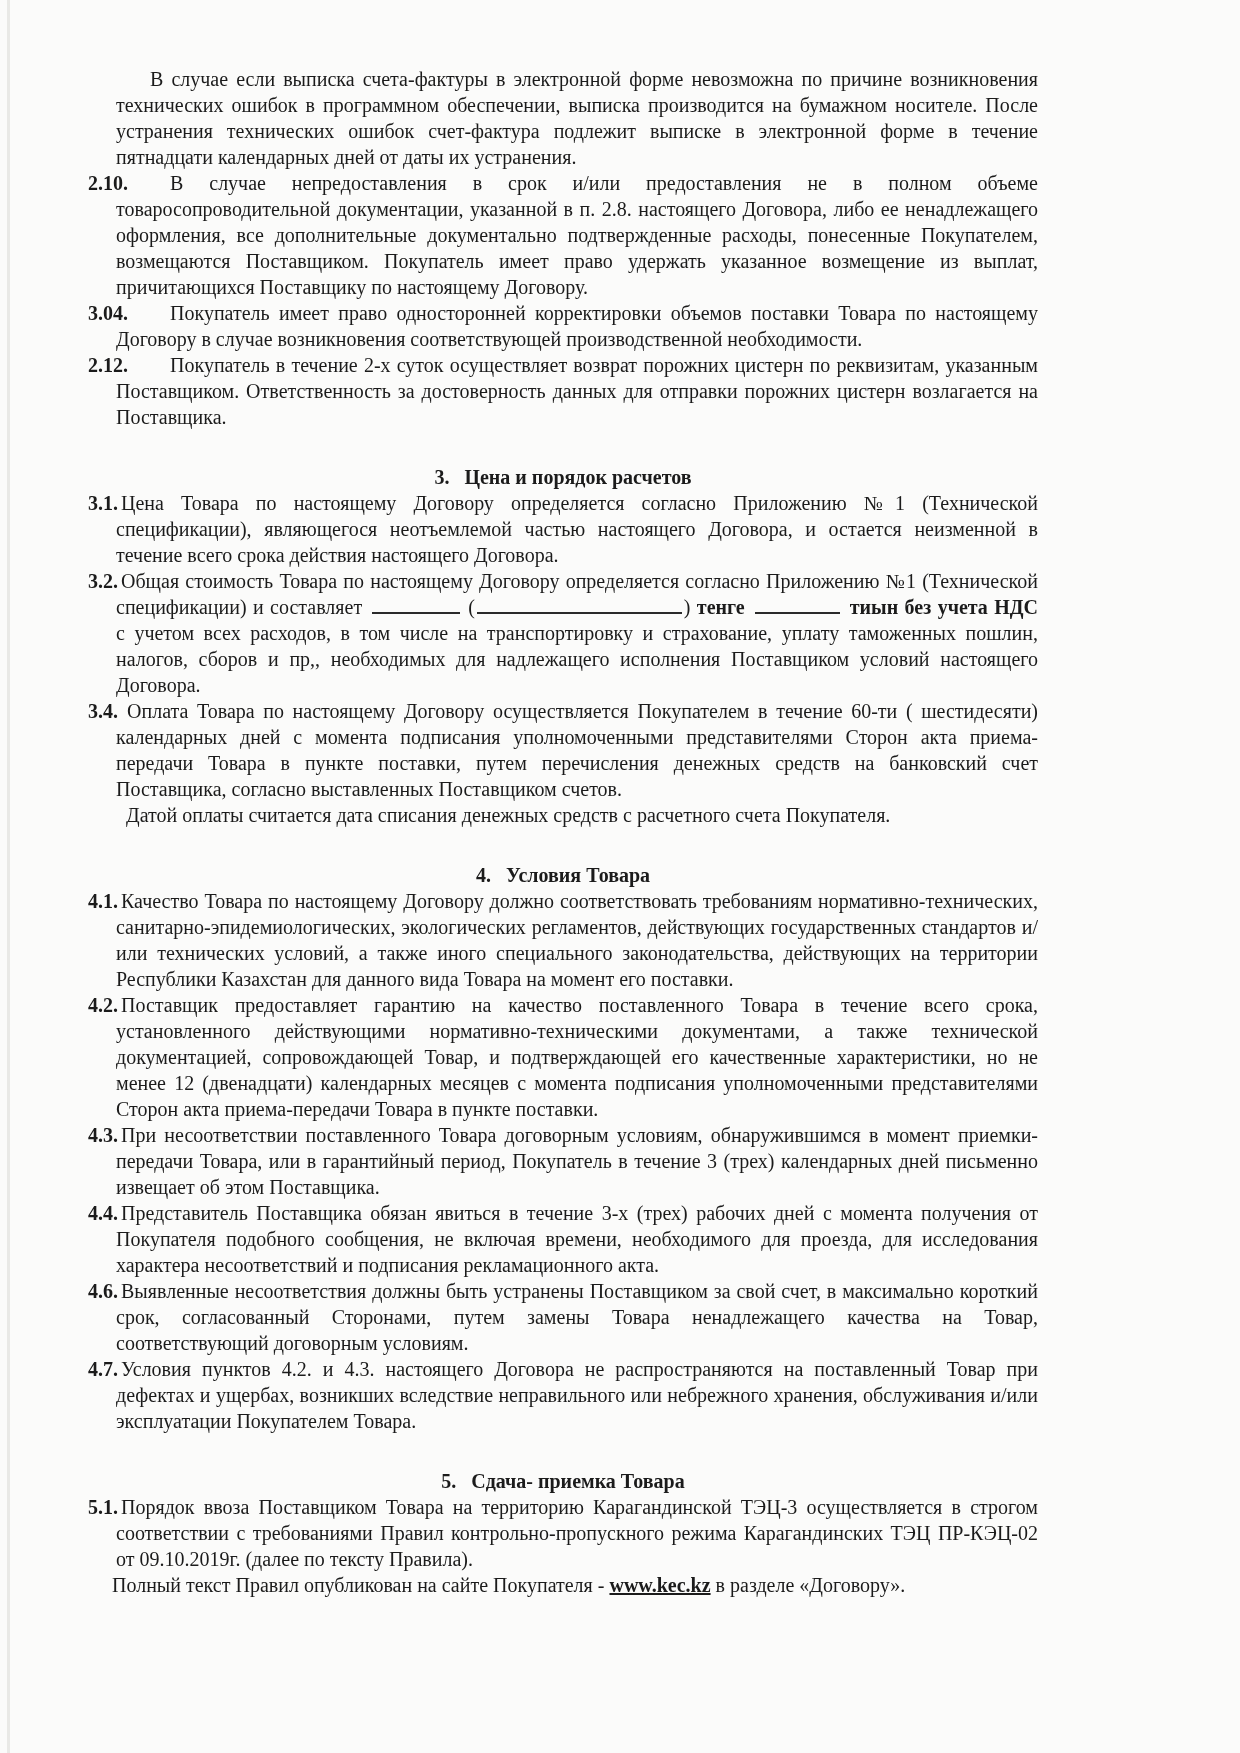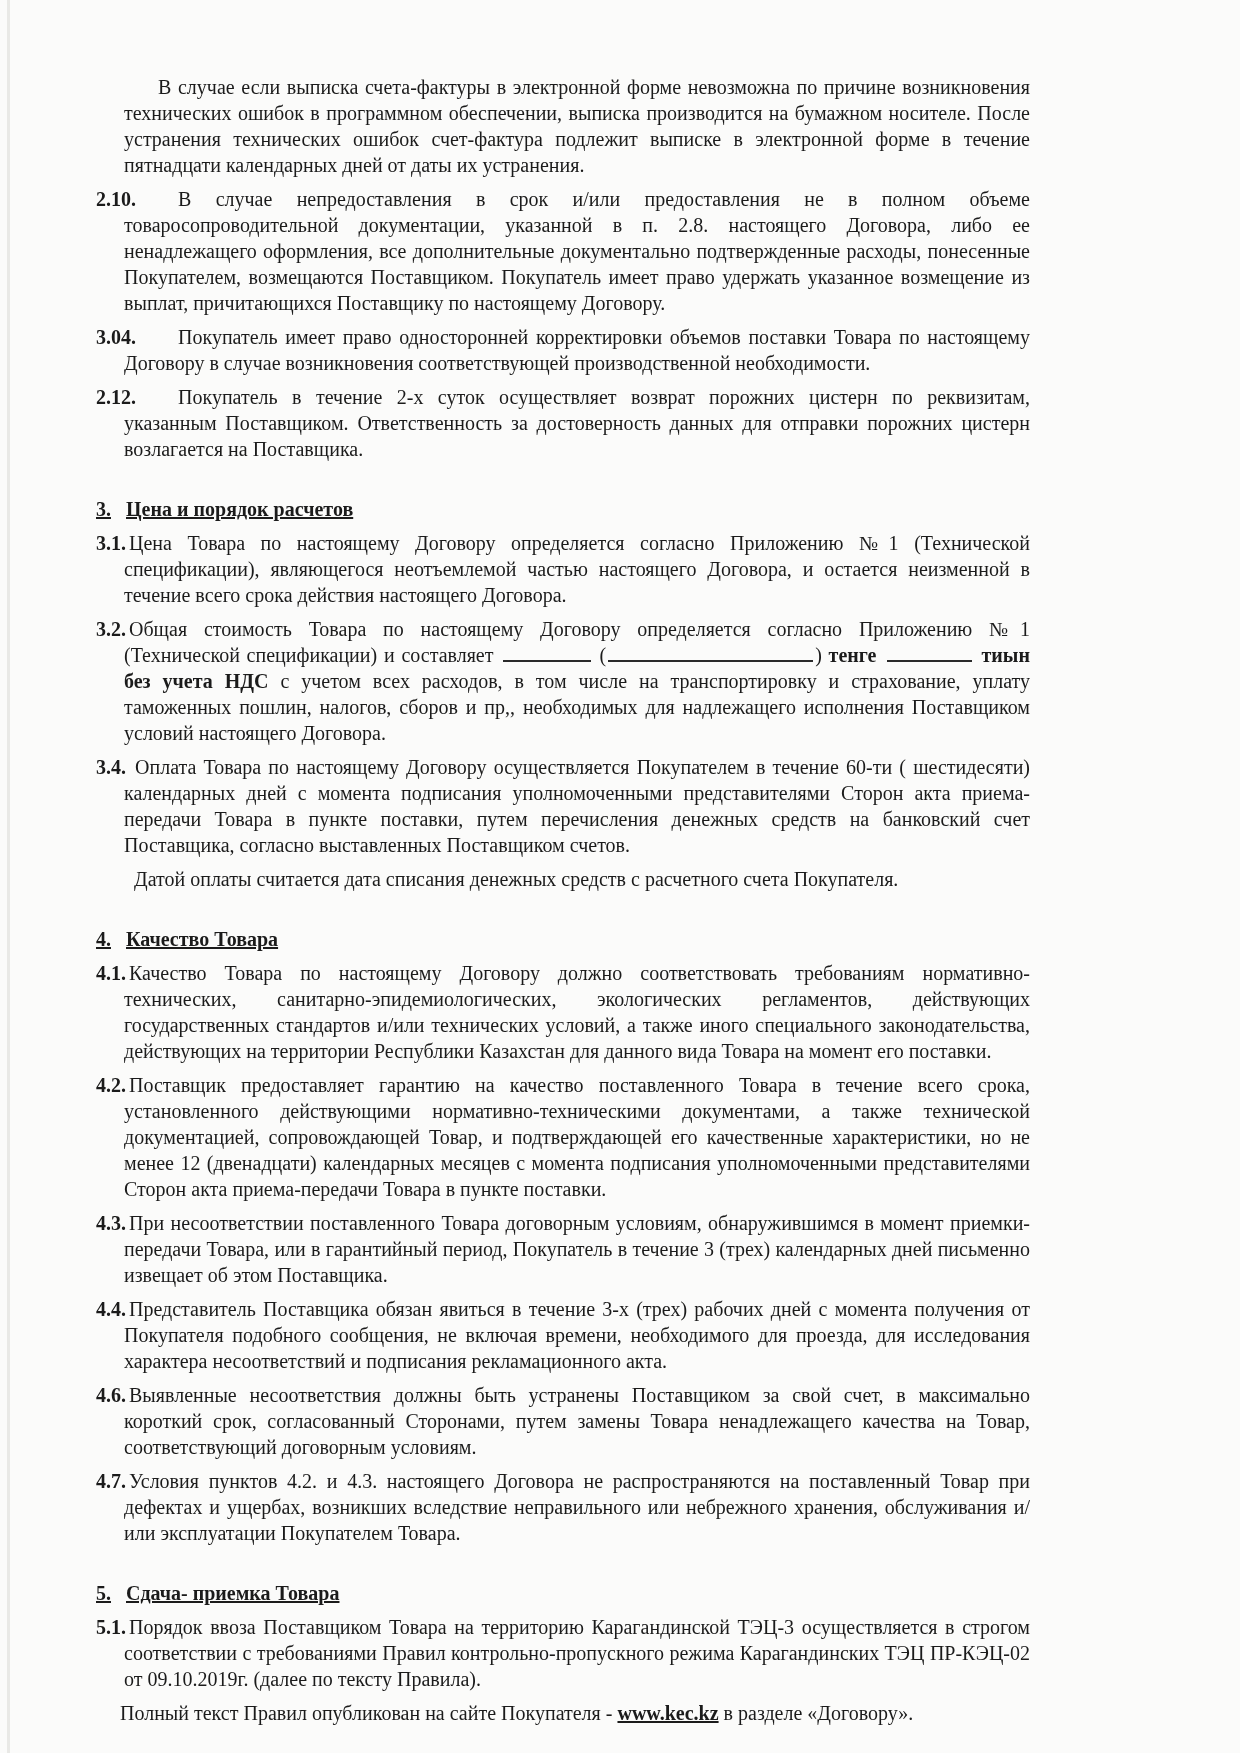--- a/index.html
+++ b/index.html
@@ -14,29 +14,29 @@
   }
   .scan-edge {
     position: absolute; left: 7px; top: 0;
     width: 3px; height: 100%;
     background: #e9e9e6;
   }
   .page {
     position: absolute; left: 88px; top: 66px; width: 950px;
     font-size: 20px; line-height: 26px;
   }
-  p { margin: 8px; }
+  p { margin: 0; }
   .justify { text-align: justify; }
   .intro { padding-left: 28px; text-indent: 34px; }
   .clause { padding-left: 28px; text-indent: -28px; }
   .cnum { font-weight: bold; }
   .gapnum { margin-right: 42px; }
   .tightnum { margin-right: 3px; }
   .smallgapnum { margin-right: 9px; }
-  .heading { font-weight: bold; margin-top: 34px; text-decoration: underline; }
+  .heading { text-align: center; font-weight: bold; margin-top: 34px; }
   .hnum { margin-right: 15px; }
   .b { font-weight: bold; }
   .blank {
     display: inline-block;
     border-bottom: 2px solid #2a2a2a;
     height: 14px; vertical-align: baseline;
   }
   .bl1 { width: 88px; margin: 0 8px 0 10px; }
   .bl2 { width: 205px; margin: 0 2px; }
   .bl3 { width: 85px; margin: 0 10px; }
@@ -63,21 +63,21 @@
 
   <p class="clause justify"><span class="cnum tightnum">3.1.</span><span>Цена Товара по настоящему Договору определяется согласно Приложению №1 (Технической спецификации), являющегося неотъемлемой частью настоящего Договора, и остается неизменной в течение всего срока действия настоящего Договора.</span></p>
 
   <p class="clause justify"><span class="cnum tightnum">3.2.</span><span>Общая стоимость Товара по настоящему Договору определяется согласно Приложению №1 (Технической спецификации) и составляет</span><span class="blank bl1"></span><span>(</span><span class="blank bl2"></span><span>) </span><span class="b">тенге</span><span class="blank bl3"></span><span class="b">тиын без учета НДС</span><span> с учетом всех расходов, в том числе на транспортировку и страхование, уплату таможенных пошлин, налогов, сборов и пр,,  необходимых для надлежащего исполнения Поставщиком условий настоящего Договора.</span></p>
 
 
   <p class="clause justify"><span class="cnum smallgapnum">3.4.</span><span>Оплата Товара по настоящему Договору осуществляется Покупателем в течение  60-ти ( шестидесяти) календарных дней с момента подписания уполномоченными представителями Сторон акта приема-передачи Товара в  пункте поставки, путем перечисления денежных средств на банковский счет Поставщика, согласно выставленных Поставщиком счетов.</span></p>
 
   <p class="note-34">Датой оплаты считается дата списания денежных средств с расчетного счета Покупателя.</p>
 
-  <p class="heading"><span class="hnum">4.</span><span>Качество Товара</span></p>
+  <p class="heading"><span class="hnum">4.</span><span>Условия Товара</span></p>
 
   <p class="clause justify"><span class="cnum tightnum">4.1.</span><span>Качество Товара по настоящему Договору должно соответствовать требованиям нормативно-технических, санитарно-эпидемиологических, экологических регламентов, действующих государственных стандартов и/или технических условий, а также иного специального законодательства, действующих на территории Республики Казахстан для данного вида Товара на момент его поставки.</span></p>
 
   <p class="clause justify"><span class="cnum tightnum">4.2.</span><span>Поставщик предоставляет гарантию на качество поставленного Товара в течение всего срока, установленного действующими нормативно-техническими документами, а также технической документацией, сопровождающей Товар, и подтверждающей его качественные характеристики, но не менее 12 (двенадцати) календарных месяцев с момента подписания уполномоченными представителями Сторон акта приема-передачи  Товара в пункте поставки.</span></p>
 
   <p class="clause justify"><span class="cnum tightnum">4.3.</span><span>При несоответствии поставленного Товара договорным условиям, обнаружившимся в момент приемки-передачи Товара, или в гарантийный период, Покупатель в течение 3 (трех) календарных дней письменно извещает об этом Поставщика.</span></p>
 
   <p class="clause justify"><span class="cnum tightnum">4.4.</span><span>Представитель Поставщика обязан явиться в течение 3-х (трех) рабочих дней с момента получения от Покупателя подобного сообщения, не включая времени, необходимого для проезда, для исследования характера несоответствий и подписания рекламационного акта.</span></p>
 
 

